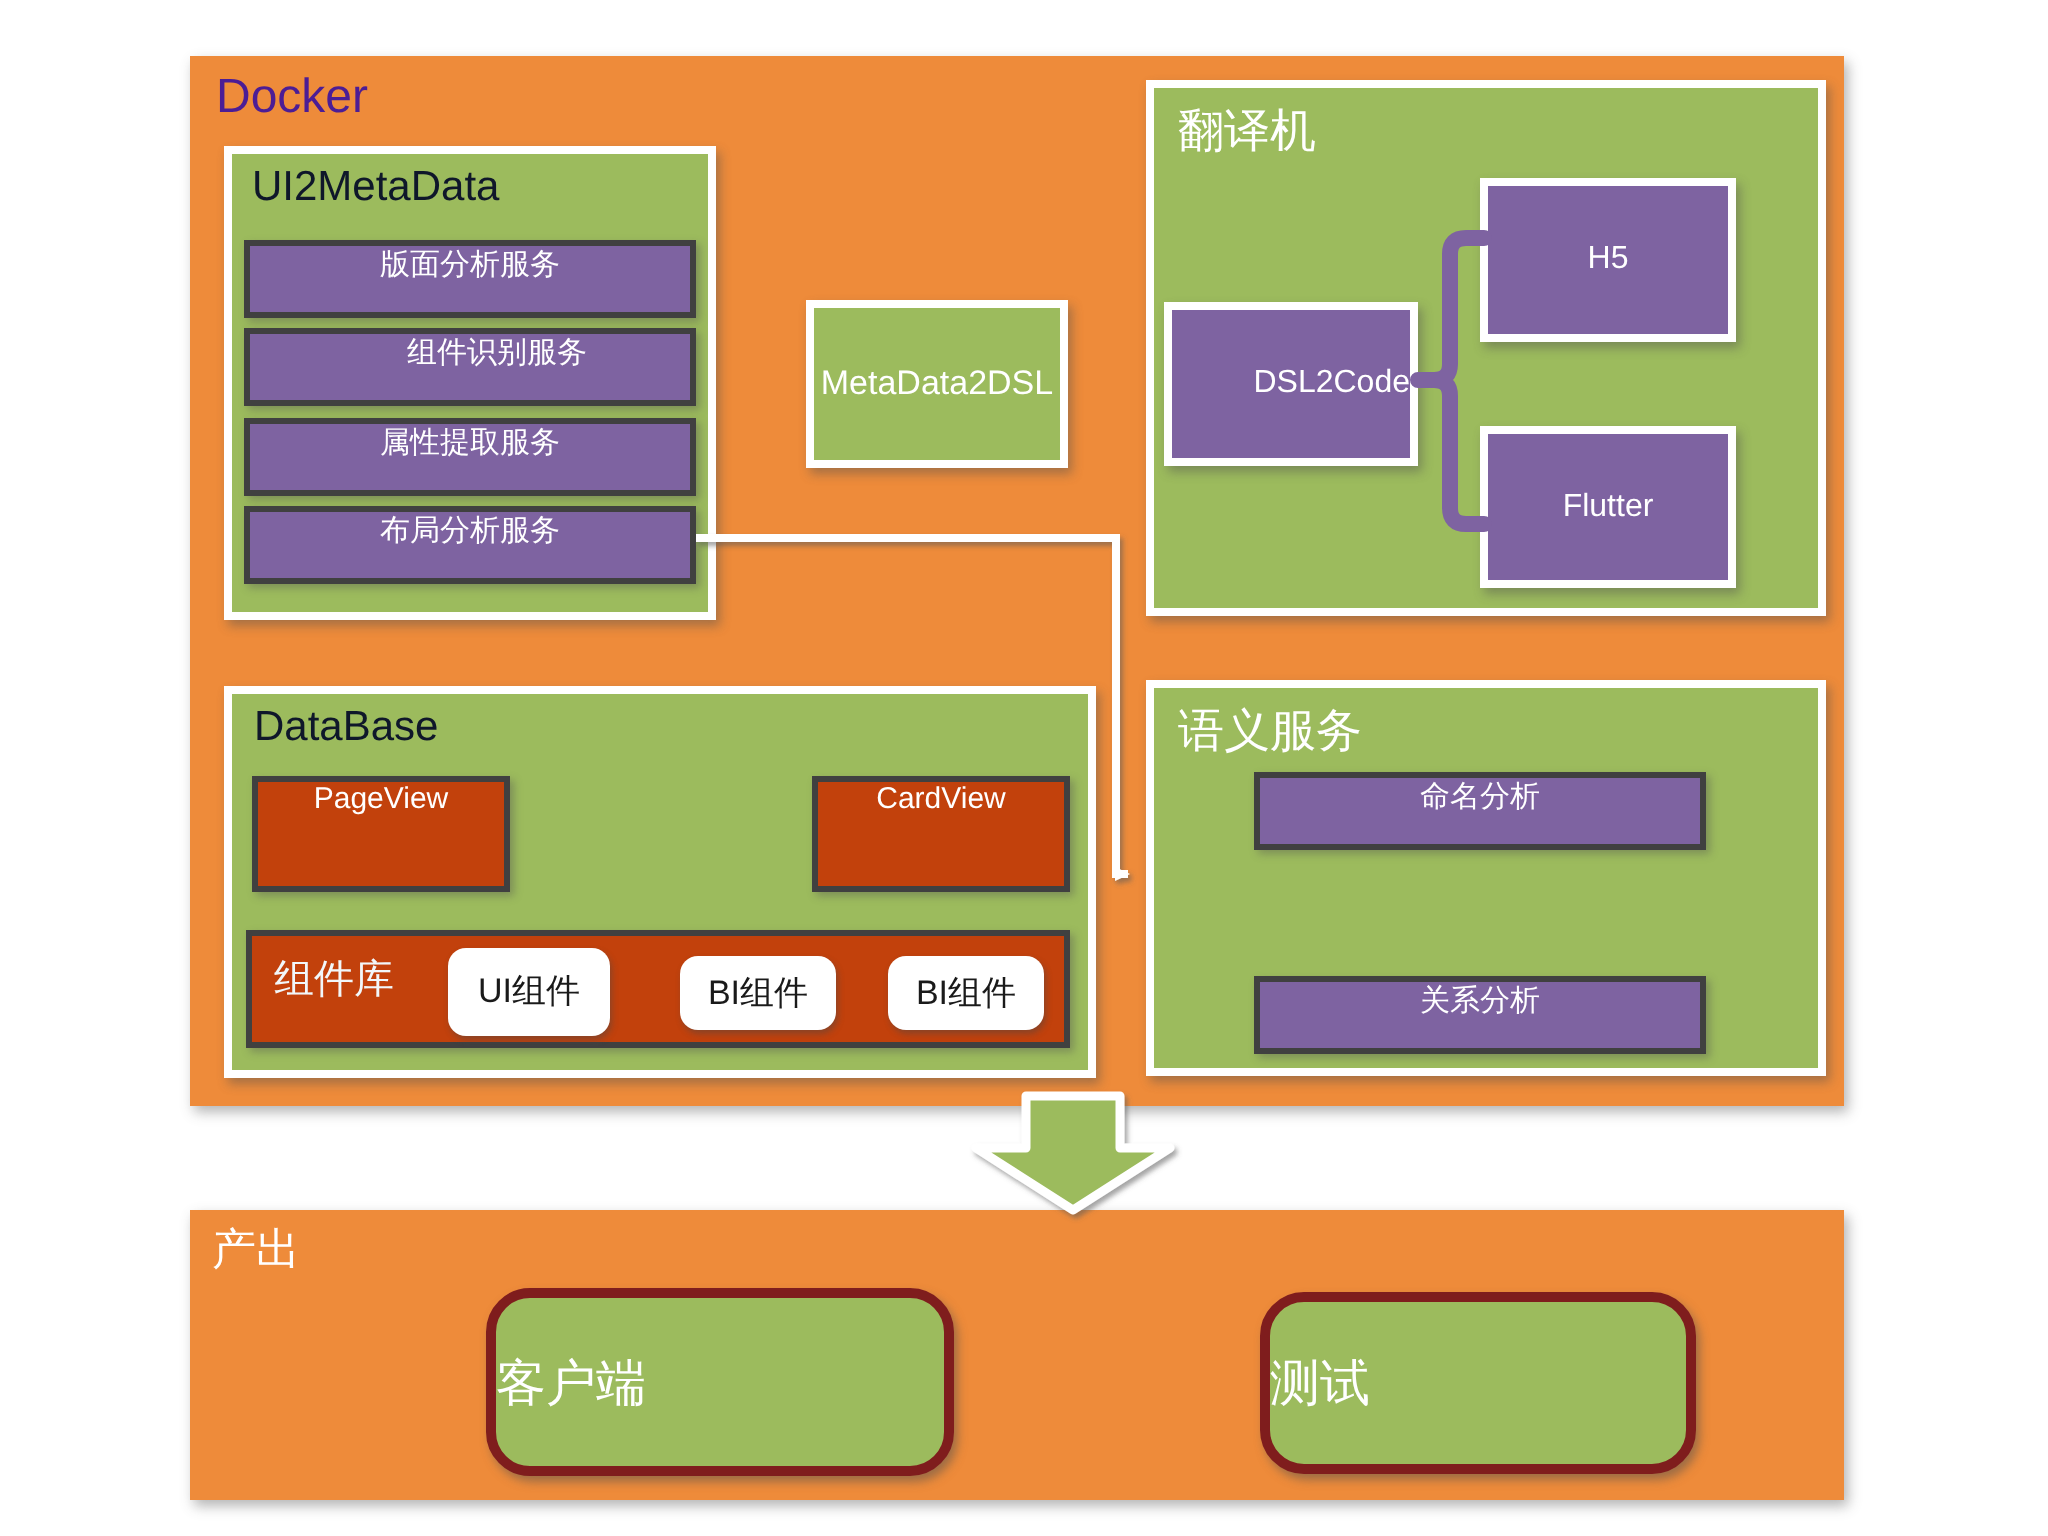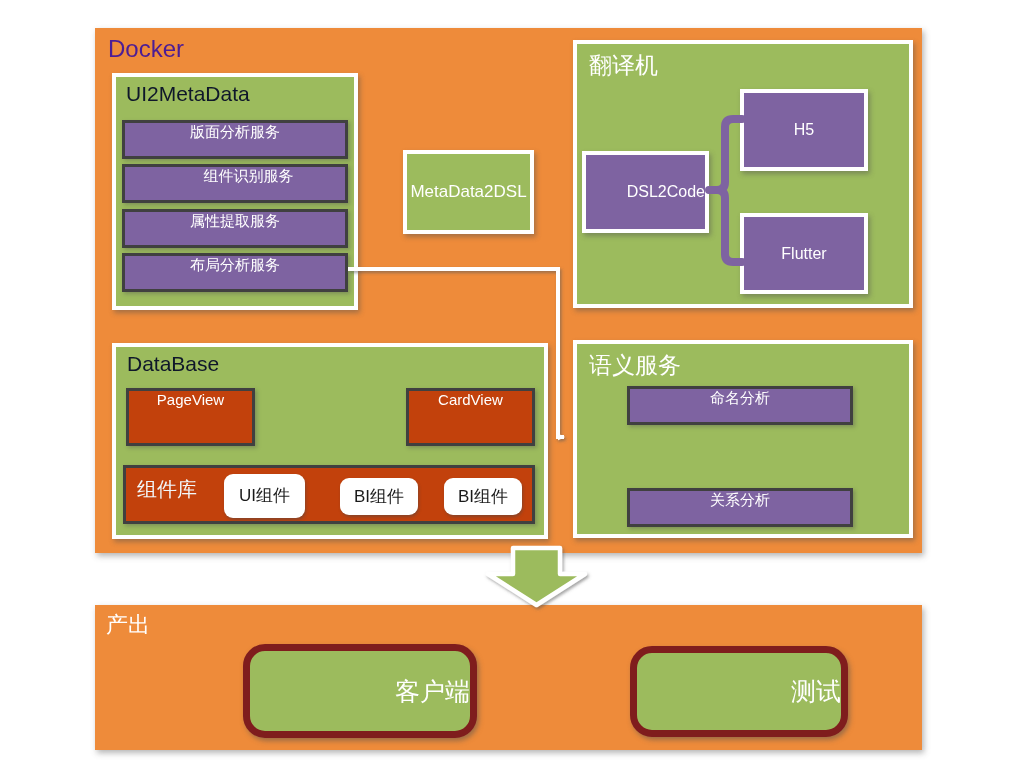--- a/index.html
+++ b/index.html
@@ -26,23 +26,23 @@
     box-shadow:2px 2px 4px rgba(80,80,80,.4);
     display:flex;align-items:flex-start;justify-content:center;
   }
   .chip{
     background:#ffffff;border-radius:9px;
     box-shadow:1px 2px 3px rgba(70,70,70,.45);
     display:flex;align-items:center;justify-content:center;text-align:center;
     color:#1a1a1a;
   }
   .roundbox{
-    border:7px solid #7f1d1d;border-radius:22px;
+    border:5px solid #7f1d1d;border-radius:22px;
     box-shadow:2px 3px 5px rgba(80,80,80,.5);
-    display:flex;align-items:center;justify-content:flex-end;
+    display:flex;align-items:center;justify-content:flex-start;
   }
   .title-lg{font-size:24px;color:#4c1d95;}
   .title-md{font-size:21px;color:#0f172a;}
   .cjk-title{font-family:"DejaVu Serif", serif;font-size:23px;color:#ffffff;}
   .bar-text{font-size:15px;color:#ffffff;font-family:"DejaVu Serif", serif;}
   .box-text{font-size:16px;color:#ffffff;}
   .chip-text{font-size:17px;line-height:1.15;}
   .lib-label{font-size:20px;color:#f2f7fa;font-family:"DejaVu Serif", serif;}
   .big-cjk{font-size:25px;color:#ffffff;font-family:"DejaVu Serif", serif;}
   svg{position:absolute;left:0;top:0;overflow:visible;}

